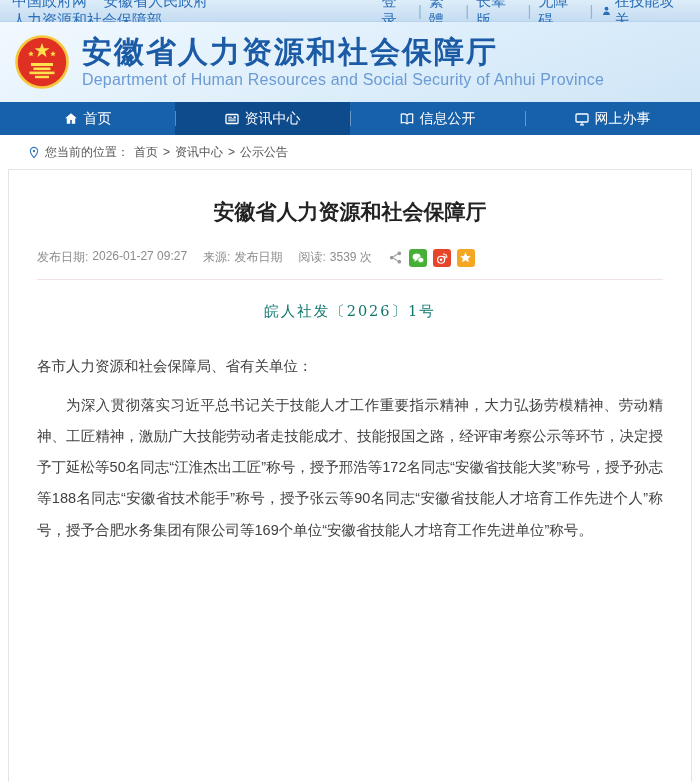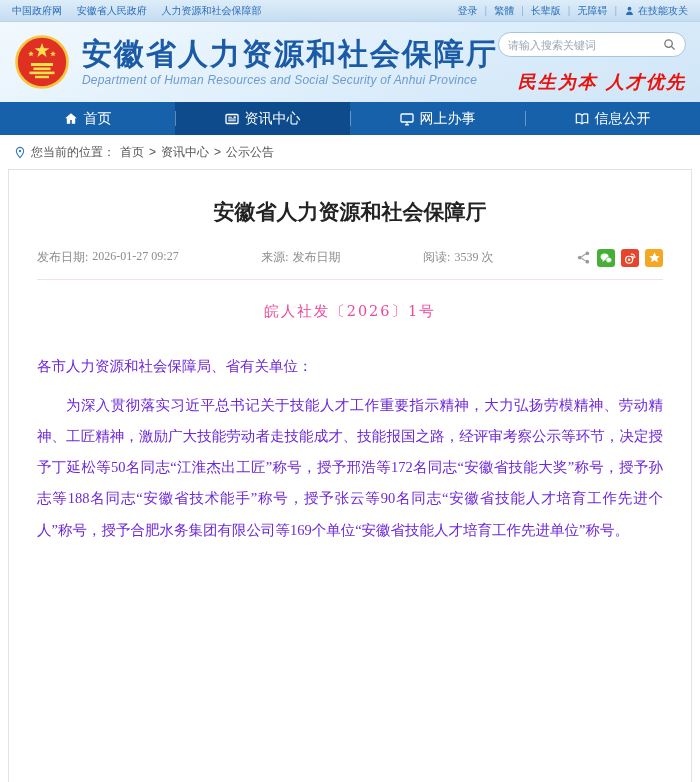--- a/index.html
+++ b/index.html
@@ -2,77 +2,77 @@
 <html><head>
 <meta charset="utf-8">
 <style>
   * { margin:0; padding:0; box-sizing:border-box; }
   html,body { width:700px; height:782px; overflow:hidden; background:#fff;
               font-family:"Liberation Sans", sans-serif; }
 
   
   .topbar { height:22px; display:flex; justify-content:space-between; align-items:center;
             padding:0 12px; background:linear-gradient(180deg,#ddedf9,#c5dcf1);
-            font-size:10px; color:#2a6db8; border-bottom:1px solid #b9d4ec; }
+            font-size:15px; color:#2a6db8; border-bottom:1px solid #b9d4ec; }
   .topbar-left span.toplink { margin-right:12px; cursor:pointer; }
   .topbar-right { display:flex; align-items:center; gap:7px; }
   .tb-div { color:#8fb5d8; }
   .toplink { cursor:pointer; display:inline-flex; align-items:center; gap:3px; }
 
   
   .header { height:80px; position:relative; display:flex; align-items:center; padding-left:14px;
             background:linear-gradient(160deg,#f2f9fe 0%,#ddeefb 55%,#cfe5f7 100%); }
   .emblem { width:56px; height:56px; margin-right:12px; flex:0 0 auto; }
   .site-title { font-size:30px; font-weight:bold; color:#1b5aa5; letter-spacing:2px; line-height:1.1; }
-  .site-sub { font-size:12px; color:#6b9bd2; margin-top:3px; letter-spacing:.2px;font-style:italic; }
+  .site-sub { font-size:16px; color:#6b9bd2; margin-top:3px; letter-spacing:.2px; }
   .header-right { position:absolute; right:14px; top:10px; width:188px; }
   .search-pill { width:188px; height:25px; background:#fff; border:1px solid #a9c4de;
                  border-radius:13px; display:flex; align-items:center; padding:0 9px; }
   .search-input { border:none; outline:none; flex:1; font-size:11px; color:#555; background:transparent; }
   .search-input::placeholder { color:#9aa7b5; }
   .slogan { margin-top:13px; text-align:right; color:#e8130c; font-size:18px; font-weight:bold;
             font-style:italic; font-family:"DejaVu Serif", serif; letter-spacing:2px; }
 
   
   .nav { height:33px; background:#1760aa; display:flex; }
   .nav-item { flex:1; display:flex; align-items:center; justify-content:center; gap:6px;
               color:#fff; font-size:14px; cursor:pointer; position:relative; }
   .nav-item.active { background:#0d4b8c; }
   .nav-item:not(:first-child)::before { content:""; position:absolute; left:0; top:9px;
               width:1px; height:15px; background:rgba(255,255,255,.35); }
   .nav-ico { display:inline-flex; }
 
   
-  .breadcrumb { height:34px; display:flex; align-items:center; gap:5px; padding:0 14px;
+  .breadcrumb { height:34px; display:flex; align-items:center; gap:5px; padding:0 28px;
                 font-size:12px; color:#555; background:#fff; }
   .crumb { cursor:pointer; }
 
   
   .card { margin:0 8px; border:1px solid #e3e3e3; background:#fff; padding:20px 28px 40px;
           min-height:620px; }
   .article-title { text-align:center; font-size:21px; font-weight:bold; color:#222;
                    line-height:1.75; margin-top:4px; }
-  .meta-row { display:flex; justify-content:space-between; align-items:center; gap:16px; margin-top:18px;
-              padding-bottom:12px; border-bottom:1px solid #f2e2e2; font-size:12px; color:#8c8c8c;font-family:Liberation Serif, serif; }
+  .meta-row { display:flex; justify-content:flex-start; align-items:center; gap:16px; margin-top:18px;
+              padding-bottom:12px; border-bottom:1px solid #f2e2e2; font-size:12px; color:#8c8c8c; }
   .meta-item { display:inline-flex; gap:4px; white-space:nowrap; }
   .fs-ctl { display:inline-flex; border:1px solid #ddd; background:#fff; }
   .fs-btn { padding:2px 7px; color:#999; cursor:pointer; }
   .fs-btn + .fs-btn { border-left:1px solid #ddd; }
   .share-icons { display:inline-flex; align-items:center; gap:6px; }
   .share-plain { display:inline-flex; cursor:pointer; }
   .share-badge { width:18px; height:18px; border-radius:3px; display:inline-flex;
                  align-items:center; justify-content:center; cursor:pointer; }
   .badge-wechat { background:#45b035; }
   .badge-weibo { background:#e6452c; }
   .badge-star { background:#f5a623; }
 
   .doc-number { text-align:center; font-family:"DejaVu Serif", serif; font-size:14.5px;
-                color:#ec4899; margin-top:22px; letter-spacing:2px; }
-
-  .body-text { font-family:Liberation Serif, serif; font-size:14.5px; color:#6d28d9;
+                color:#0f766e; margin-top:22px; letter-spacing:2px; }
+
+  .body-text { font-family:Liberation Sans, sans-serif; font-size:14.5px; color:#404040;
                line-height:2.15; text-align:justify; }
   .salutation { margin-top:30px; }
   .para { text-indent:2em; margin-top:8px; }
 </style>
 </head>
 <body>
 
 <div class="topbar">
   <div class="topbar-left">
     <span class="toplink">中国政府网</span>
@@ -109,32 +109,20 @@
     <polygon fill="#ffe14d" points="39,17 39.8,18.8 41.8,19 40.3,20.3 40.8,22.2 39,21.2 37.2,22.2 37.7,20.3 36.2,19 38.2,18.8"></polygon>
     <rect x="17" y="29" width="22" height="3" fill="#ffe14d"></rect>
     <rect x="19.5" y="33.5" width="17" height="2.6" fill="#ffe14d"></rect>
     <rect x="15.5" y="37.6" width="25" height="2.6" fill="#ffe14d"></rect>
     <rect x="21" y="41.8" width="14" height="2.4" fill="#ffe14d"></rect>
   </svg>
   <div>
     <div class="site-title">安徽省人力资源和社会保障厅</div>
     <div class="site-sub">Department of Human Resources and Social Security of Anhui Province</div>
   </div>
-  <div class="header-right">
-    <div class="search-pill">
-      <input class="search-input" type="text" placeholder="请输入搜索关键词" style="">
-      <span style="display:inline-flex;">
-        <svg width="13" height="13" viewBox="0 0 14 14">
-            <circle cx="6" cy="6" r="4" fill="none" stroke="#777" stroke-width="1.4"></circle>
-            <path d="M9 9l3.4 3.4" stroke="#777" stroke-width="1.4"></path>
-          </svg>
-      </span>
-    </div>
-    <div class="slogan">民生为本  人才优先</div>
-  </div>
 </div>
 
 <div class="nav">
   <div class="nav-item">
     <span class="nav-ico">
       <svg width="14" height="14" viewBox="0 0 14 14">
           <path d="M7 1.2 1.2 6.2h1.6v5.6h3.4V8h1.6v3.8h3.4V6.2h1.6z" fill="#fff"></path>
         </svg>
     </span>
     <span>首页</span>
@@ -145,34 +133,34 @@
           <rect x="1" y="2.5" width="12" height="9" rx="1" fill="none" stroke="#fff" stroke-width="1.3"></rect>
           <path d="M3.2 5.2h3.6M3.2 7h7.6M3.2 8.8h7.6" stroke="#fff" stroke-width="1.1"></path>
           <rect x="8.6" y="4.4" width="2.2" height="1.6" fill="#fff"></rect>
         </svg>
     </span>
     <span>资讯中心</span>
   </div>
   <div class="nav-item">
     <span class="nav-ico">
       <svg width="14" height="14" viewBox="0 0 14 14">
+          <path d="M7 3.2C5.6 2 3.3 1.7 1.3 2.2v8.6c2-.5 4.3-.2 5.7 1 1.4-1.2 3.7-1.5 5.7-1V2.2C10.7 1.7 8.4 2 7 3.2z" fill="none" stroke="#fff" stroke-width="1.2"></path>
+          <path d="M7 3.2v8.6" stroke="#fff" stroke-width="1.1"></path>
+        </svg>
+    </span>
+    <span>信息公开</span>
+  </div>
+  <div class="nav-item">
+    <span class="nav-ico">
+      <svg width="14" height="14" viewBox="0 0 14 14">
           <rect x="1" y="2" width="12" height="8" rx="1" fill="none" stroke="#fff" stroke-width="1.3"></rect>
           <path d="M5 12.8h4M7 10v2.8" stroke="#fff" stroke-width="1.2"></path>
         </svg>
     </span>
     <span>网上办事</span>
-  </div>
-  <div class="nav-item">
-    <span class="nav-ico">
-      <svg width="14" height="14" viewBox="0 0 14 14">
-          <path d="M7 3.2C5.6 2 3.3 1.7 1.3 2.2v8.6c2-.5 4.3-.2 5.7 1 1.4-1.2 3.7-1.5 5.7-1V2.2C10.7 1.7 8.4 2 7 3.2z" fill="none" stroke="#fff" stroke-width="1.2"></path>
-          <path d="M7 3.2v8.6" stroke="#fff" stroke-width="1.1"></path>
-        </svg>
-    </span>
-    <span>信息公开</span>
   </div>
 </div>
 
 <div class="breadcrumb">
   <span style="display:inline-flex;">
     <svg width="12" height="13" viewBox="0 0 14 14">
         <path d="M7 1a4.2 4.2 0 0 0-4.2 4.2C2.8 8.2 7 13 7 13s4.2-4.8 4.2-7.8A4.2 4.2 0 0 0 7 1z" fill="none" stroke="#3a79c3" stroke-width="1.3"></path>
         <circle cx="7" cy="5.2" r="1.4" fill="#3a79c3"></circle>
       </svg>
   </span>

